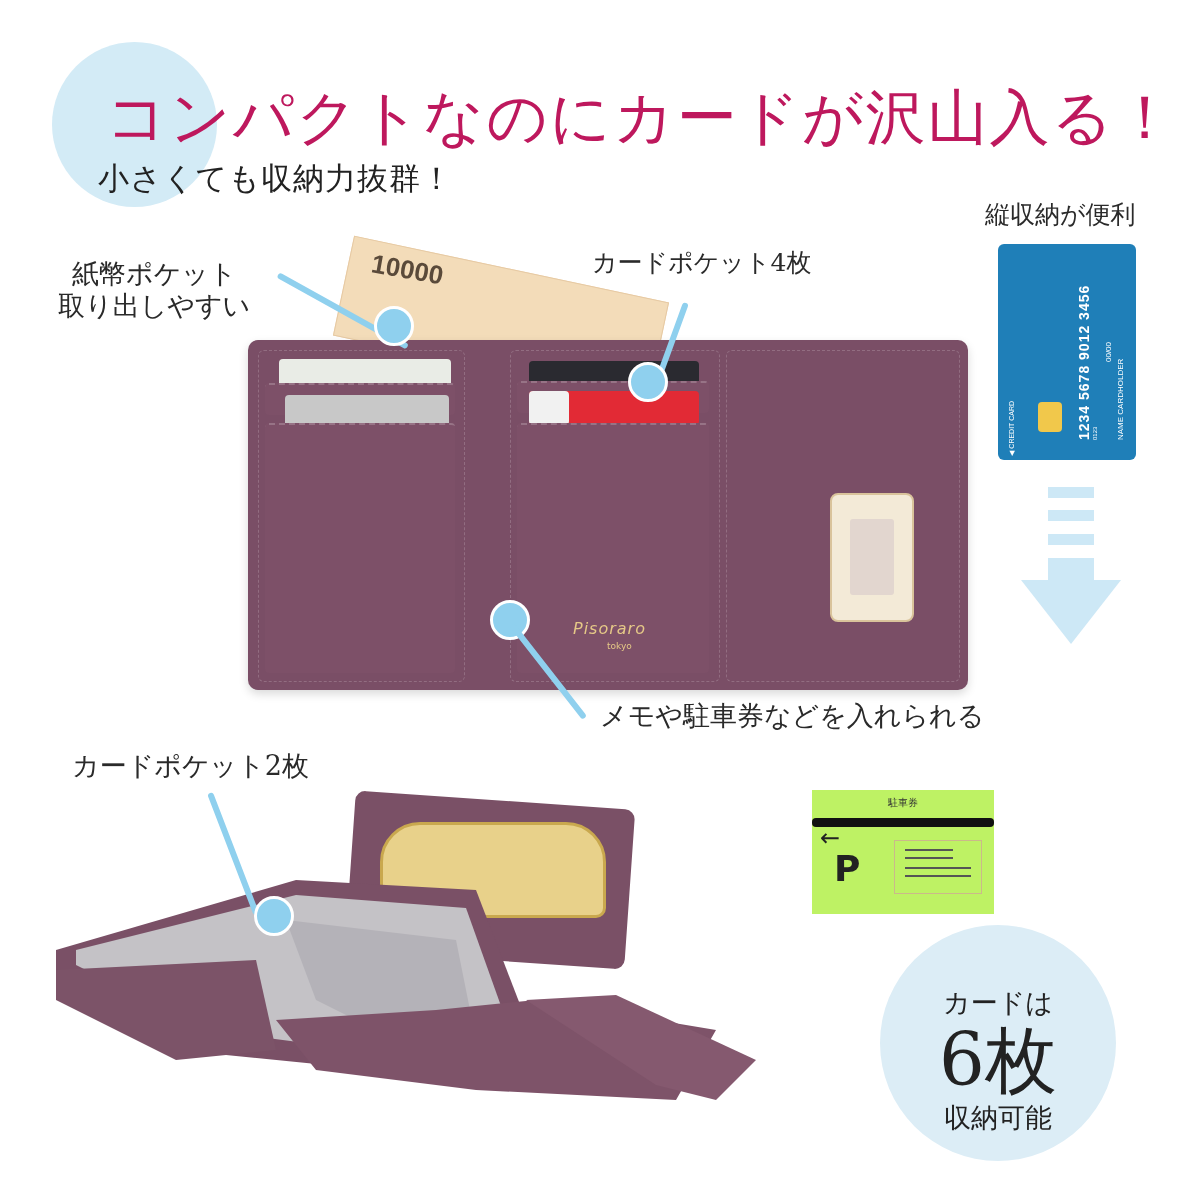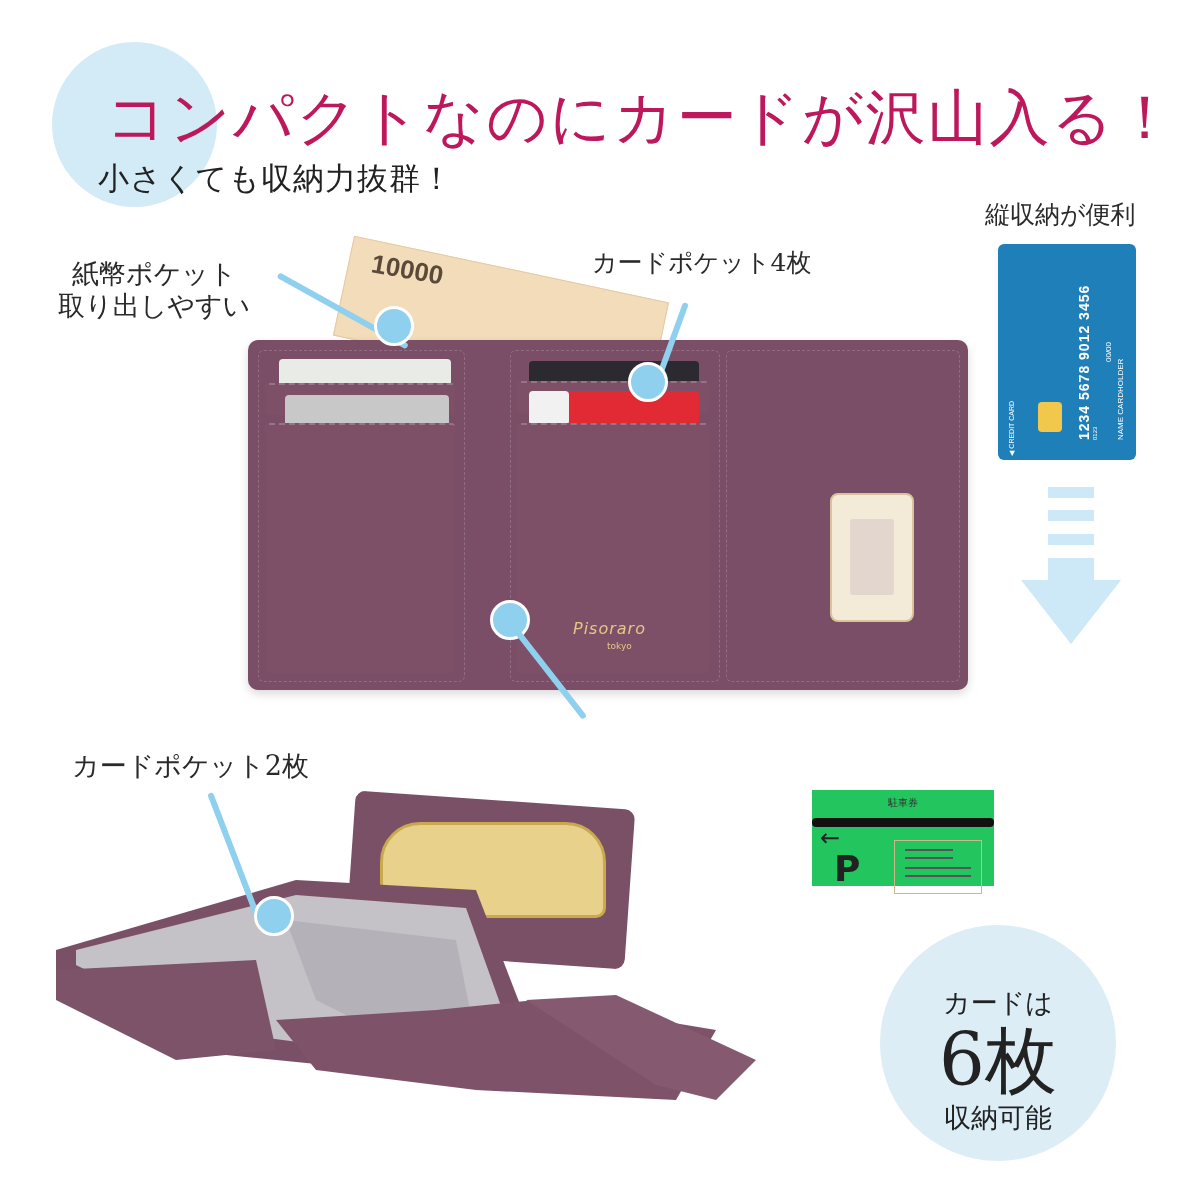--- a/index.html
+++ b/index.html
@@ -30,21 +30,21 @@
 
   
   .ccard { left:998px; top:244px; width:138px; height:216px; background:#1f7fb8; border-radius:6px; }
   .cc-vert { position:absolute; transform:rotate(-90deg); transform-origin:0 0; color:#fff; font-family:"Liberation Sans", sans-serif; white-space:nowrap; }
   .chip { position:absolute; left:40px; top:158px; width:24px; height:30px; background:#f1c84b; border-radius:4px; }
 
   
   .arrow-bar { position:absolute; left:1048px; width:46px; height:11px; background:#cde8f6; }
 
   
-  .ticket { left:812px; top:790px; width:182px; height:96px; background:#22c55e; }
+  .ticket { left:812px; top:790px; width:182px; height:124px; background:#bef264; }
   .ticket-stripe { position:absolute; left:0; top:28px; width:182px; height:9px; background:#111; border-radius:4px; }
   .ticket-box { position:absolute; left:82px; top:50px; width:86px; height:52px; border:1px solid #cbb98a; }
   .ticket-line { position:absolute; height:2px; background:#555; }
 
   
   .circle-bottom { left:880px; top:925px; width:236px; height:236px; border-radius:50%; background:#dcedf6; text-align:center; }
 
   
   .wallet2-back { left:350px; top:800px; width:280px; height:160px; background:#7a5066; border-radius:10px; transform:rotate(4deg); }
   .wallet2 { left:56px; top:850px; width:700px; height:260px; }
@@ -108,20 +108,21 @@
 </div>
 
 <div class="leader" style="left:278px; top:272px; width:148px; transform:rotate(29deg);"></div>
 <div class="dot" style="left:374px; top:306px;"></div>
 <div class="leader" style="left:686px; top:300px; width:85px; transform:rotate(110deg);"></div>
 <div class="dot" style="left:628px; top:362px;"></div>
 <div class="dot" style="left:490px; top:600px;"></div>
 <div class="leader" style="left:512px; top:622px; width:118px; transform:rotate(52deg);"></div>
 
 <div class="abs label" style="left:600px; top:700px;">
+  <div>メモや駐車券などを入れられる</div>
 </div>
 
 <div class="abs ticket">
   <div class="abs" style="left:0; width:182px; top:6px; text-align:center; font-family:'DejaVu Sans', sans-serif; font-size:10px; color:#333;">駐車券</div>
   <div class="ticket-stripe"></div>
   <div class="abs" style="left:8px; top:34px; font-family:'DejaVu Sans', sans-serif; font-size:24px; color:#222;">←</div>
   <div class="abs" style="left:22px; top:58px; font-family:'DejaVu Sans', sans-serif; font-size:36px; font-weight:bold; color:#222;">P</div>
   <div class="ticket-box">
     <div class="ticket-line" style="left:10px; top:8px; width:48px;"></div>
     <div class="ticket-line" style="left:10px; top:16px; width:48px;"></div>

